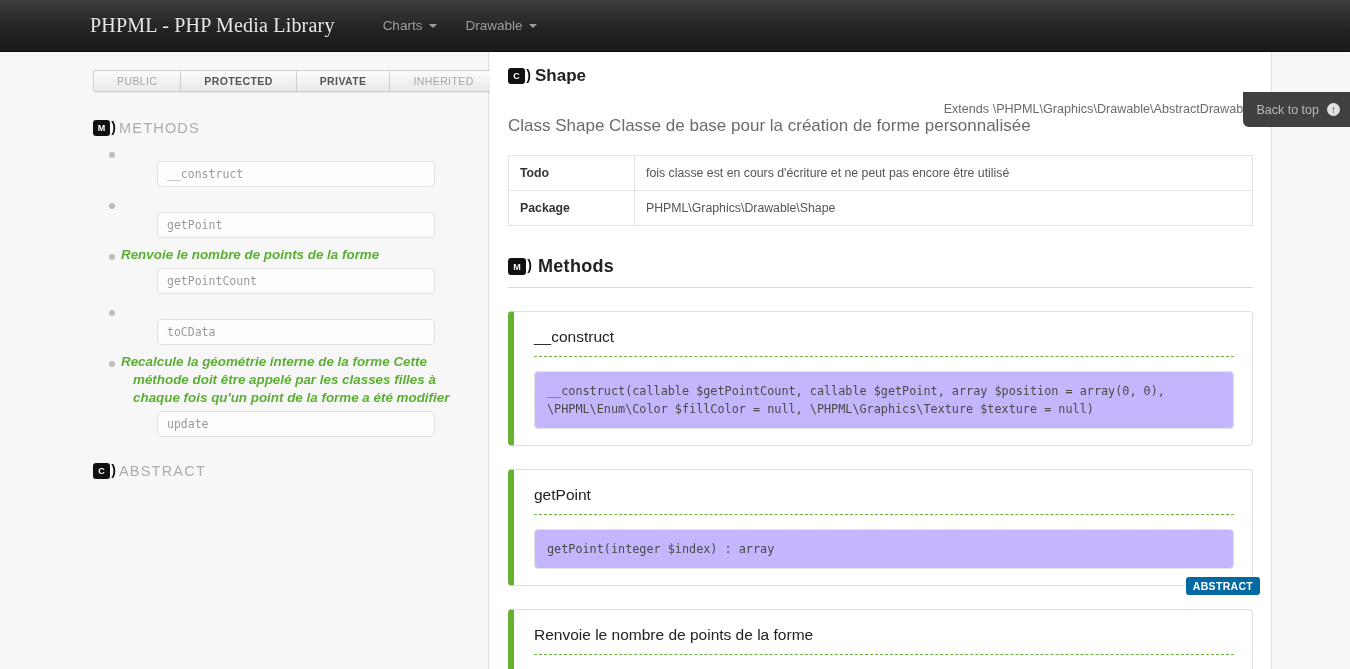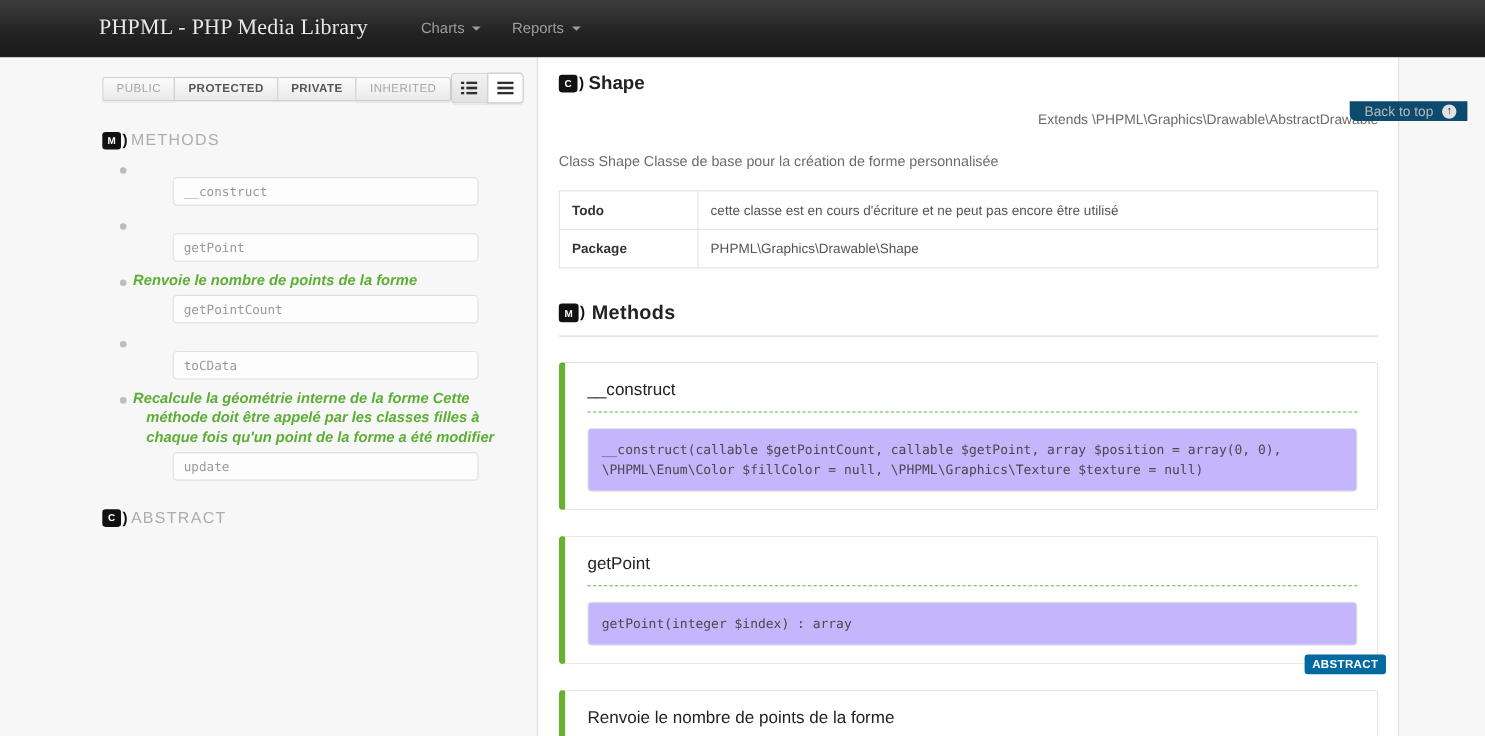--- a/index.html
+++ b/index.html
@@ -43,26 +43,26 @@
     width: 0; height: 0;
     border-left: 4px solid transparent;
     border-right: 4px solid transparent;
     border-top: 4px solid #9d9d9d;
     display: inline-block;
   }
 
   
   .back-to-top {
     position: absolute;
-    top: 40px; right: 16px;
-    background: #0c4a6e;
+    top: 40px; right: 0;
+    background: #404040;
     border-radius: 0 0 0 6px;
     color: #b9b9b9;
     font-size: 12.5px;
-    height: 18px;
+    height: 35px;
     padding: 0 10px 0 13px;
     display: flex; align-items: center; gap: 8px;
     z-index: 50;
     white-space: nowrap;
   }
   .circ-up {
     width: 13px; height: 13px;
     border-radius: 50%;
     background: #e2e2e2;
     color: #2b2b2b;
@@ -81,21 +81,21 @@
     left: 0; top: 0;
     width: 489px; height: 629px;
     border-right: 1px solid #e2e2e2;
     padding: 18px 22px 0 93px;
   }
   .side-top { display: flex; align-items: flex-start; justify-content: space-between; }
 
   .btn-group { display: flex; }
   .filt {
     height: 22px;
-    padding: 0 12px;
+    padding: 0 23px;
     font-size: 10.5px;
     letter-spacing: .4px;
     display: flex; align-items: center;
     border: 1px solid #cfcfcf;
     border-right: none;
     background: linear-gradient(to bottom,#fcfcfc,#e9e9e9);
     color: #555;
     font-weight: bold;
     box-shadow: 0 1px 1px rgba(0,0,0,.06);
   }
@@ -188,21 +188,21 @@
     overflow: hidden;
   }
   .class-head { display: flex; align-items: center; gap: 10px; }
   .class-name { font-size: 17px; color: #222; font-weight: bold; }
   .extends {
     text-align: right;
     color: #6b6b6b;
     font-size: 12.6px;
     margin-top: 16px;
   }
-  .class-desc { color: #6b6b6b; font-size: 13px; margin-top: 23px; }
+  .class-desc { color: #6b6b6b; font-size: 17px; margin-top: 0; }
 
   table.meta {
     width: 100%;
     border-collapse: collapse;
     margin-top: 19px;
     font-size: 12.3px;
   }
   table.meta td {
     border: 1px solid #e3e3e3;
     padding: 8px 11px;
@@ -260,21 +260,21 @@
 <body>
 
 <div class="navbar">
   <div class="brand">PHPML - PHP Media Library</div>
   <div class="nav-links">
     <div class="nav-link">
       <span>Charts</span>
       <span class="caret"></span>
     </div>
     <div class="nav-link">
-      <span>Reports</span>
+      <span>Drawable</span>
       <span class="caret"></span>
     </div>
   </div>
 </div>
 
 <div class="page">
 
   <div class="back-to-top">
     <span>Back to top</span>
     <span class="circ-up">↑</span>
@@ -352,21 +352,21 @@
       <span class="class-name">Shape</span>
     </div>
 
     <div class="extends">Extends \PHPML\Graphics\Drawable\AbstractDrawable</div>
     <div class="class-desc">Class Shape Classe de base pour la création de forme personnalisée</div>
 
     <table class="meta">
       <tbody>
           <tr>
         <td class="k">Todo</td>
-        <td>cette classe est en cours d'écriture et ne peut pas encore être utilisé</td>
+        <td>fois classe est en cours d'écriture et ne peut pas encore être utilisé</td>
       </tr>
       <tr>
         <td class="k">Package</td>
         <td>PHPML\Graphics\Drawable\Shape</td>
       </tr>
     </tbody>
       </table>
 
     <div class="methods-head">
       <span class="badge-ico">M</span>

